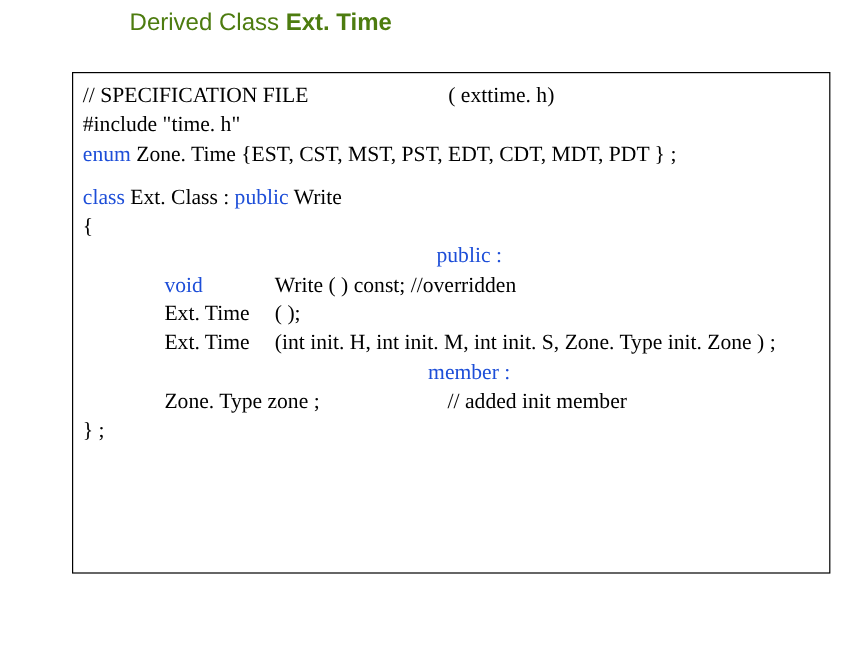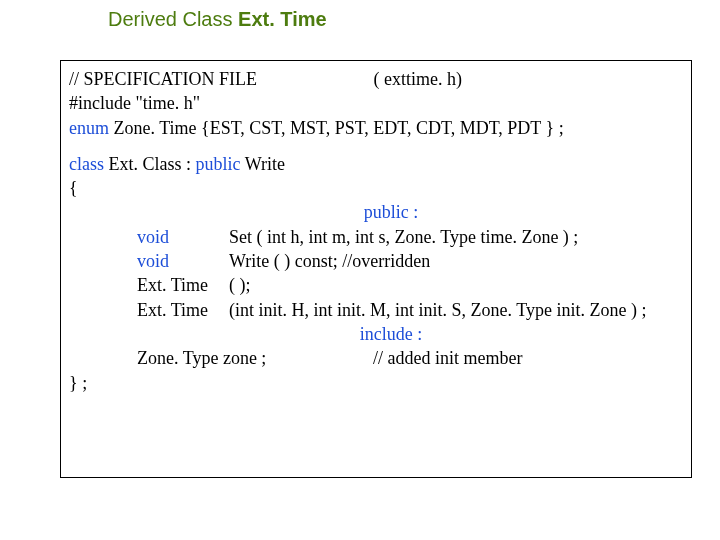--- a/index.html
+++ b/index.html
@@ -78,38 +78,35 @@
     <span class="row">
       <span class="kw-blue">class</span><span>  Ext. Class  :  </span><span class="kw-red">public</span><span>  Write</span>
     </span>
 
     <span class="row">{</span>
 
     <span class="row i1">
       <span class="kw-blue">public :</span>
     </span>
 
-    <span class="row i2">
-      <span style="display:inline-block; width:92px;" class="kw-blue">void</span><span>Set ( int h, int m, int s, Zone. Type time. Zone ) ;</span>
-    </span>
 
     <span class="row i2">
       <span style="display:inline-block; width:92px;" class="kw-blue">void</span><span>Write ( )  const;     //overridden</span>
     </span>
 
     <span class="row i2">
       <span style="display:inline-block; width:92px;">Ext. Time</span><span>( );</span>
     </span>
 
     <span class="row i2">
       <span style="display:inline-block; width:92px;">Ext. Time</span><span>(int init. H, int init. M, int init. S, Zone. Type init. Zone ) ;</span>
     </span>
 
     <span class="row i1">
-      <span class="kw-blue">include :</span>
+      <span class="kw-blue">member :</span>
     </span>
 
     <span class="row i2">
       <span style="display:inline-block; width:236px;">Zone. Type  zone ;</span><span>// added init member</span>
     </span>
 
     <span class="row">} ;</span>
 
   </div>
 </div>

